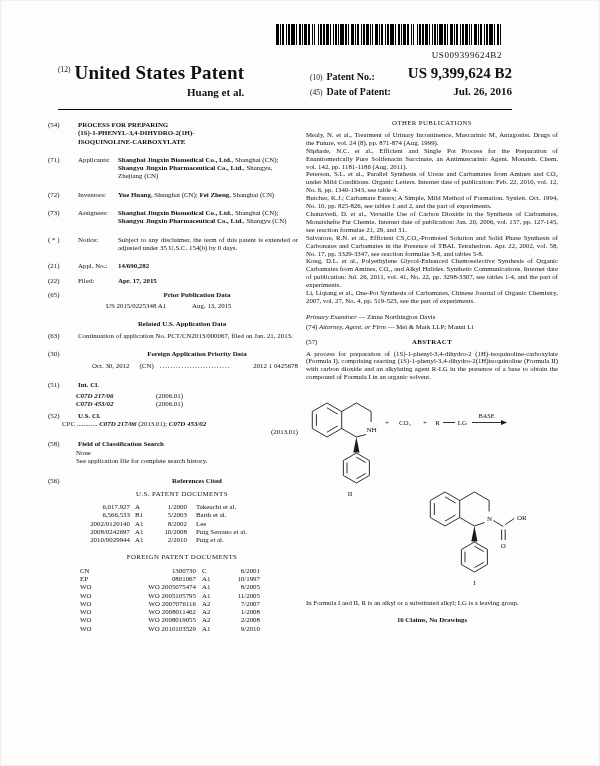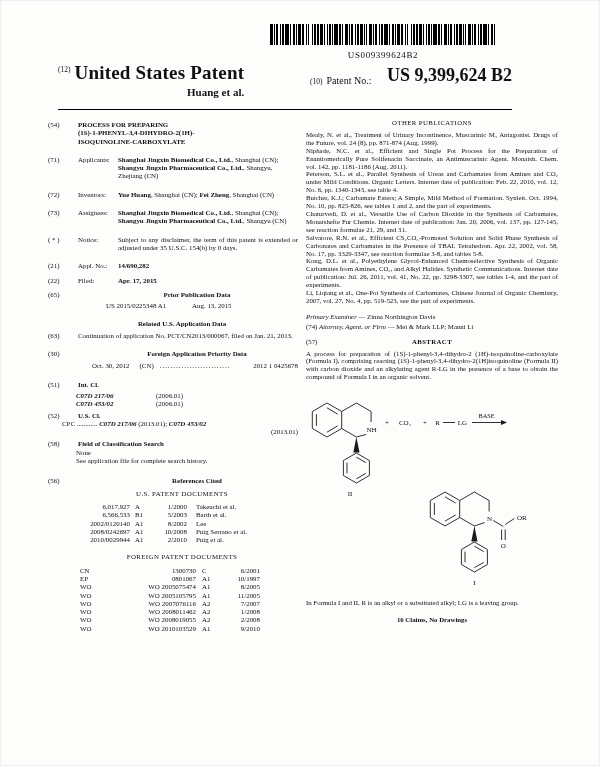--- a/index.html
+++ b/index.html
@@ -11,34 +11,34 @@
     overflow: hidden;
     box-shadow: inset 0 0 2px #ccc;
   }
   .b  { font-weight: bold; }
   .i  { font-style: italic; }
   .bi { font-weight: bold; font-style: italic; }
   .just { text-align: justify; }
   .pre { white-space: pre-line; }
 
   
-  .barcode-wrap { position: absolute; left: 270px; top: 24px; width: 226px; text-align: center; font-family: Liberation Serif, serif; }
+  .barcode-wrap { position: absolute; left: 276px; top: 24px; width: 226px; text-align: right; font-family: Liberation Serif, serif; }
   .barcode-text { font-size: 9px; letter-spacing: .6px; margin-top: 1px; }
 
   
   .hdr-left  { position: absolute; left: 58px; top: 62px; text-align: right; }
   .hdr-left .n12 { font-size: 7.5px; vertical-align: 7px; margin-right: 4px; }
   .hdr-title { font-size: 19px; font-weight: bold; letter-spacing: .2px; display: inline; }
   .hdr-by    { font-size: 11px; font-weight: bold; margin: 2px 0 0 34px; }
 
   .hdr-right { position: absolute; left: 310px; top: 65px; width: 202px; }
   .hdr-row   { display: flex; align-items: flex-end; margin-bottom: 3px; }
   .hdr-row .sn  { font-size: 7.5px; margin-right: 4px; }
-  .hdr-row .lab { font-size: 10px; font-weight: normal; white-space: nowrap; }
-  .hdr-row .val { margin-left: auto; font-size: 18px; font-weight: bold; white-space: nowrap; }
+  .hdr-row .lab { font-size: 10px; font-weight: bold; white-space: nowrap; }
+  .hdr-row .val { margin-left: auto; font-size: 15px; font-weight: bold; white-space: nowrap; }
   .hdr-row.second .val { font-size: 11px; }
 
   .rule { position: absolute; left: 58px; top: 109px; width: 454px; border-top: 1.7px solid #000; }
 
   
   .col-left  { position: absolute; left: 48px;  top: 121px; width: 250px; font-size: 6.9px; line-height: 8.3px; }
   .col-right { position: absolute; left: 306px; top: 119px; width: 252px; font-size: 6.8px; line-height: 7.9px; }
 
   .sec { display: flex; margin-bottom: 10px; }
   .sec .num  { flex: 0 0 30px; }
@@ -113,20 +113,25 @@
       <span class="n12">(12)</span><span class="hdr-title">United States Patent</span>
     </div>
     <div class="hdr-by">Huang et al.</div>
   </div>
 
   <div class="hdr-right">
     <div class="hdr-row">
       <span class="sn">(10)</span>
       <span class="lab">Patent No.:</span>
       <span class="val">US 9,399,624 B2</span>
+    </div>
+    <div class="hdr-row second">
+      <span class="sn">(45)</span>
+      <span class="lab">Date of Patent:</span>
+      <span class="val">Jul. 26, 2016</span>
     </div>
   </div>
 
   <div class="rule"></div>
 
   <div class="col-left">
 
     <div class="sec">
       <span class="num">(54)</span>
       <div class="body b pre">PROCESS FOR PREPARING

